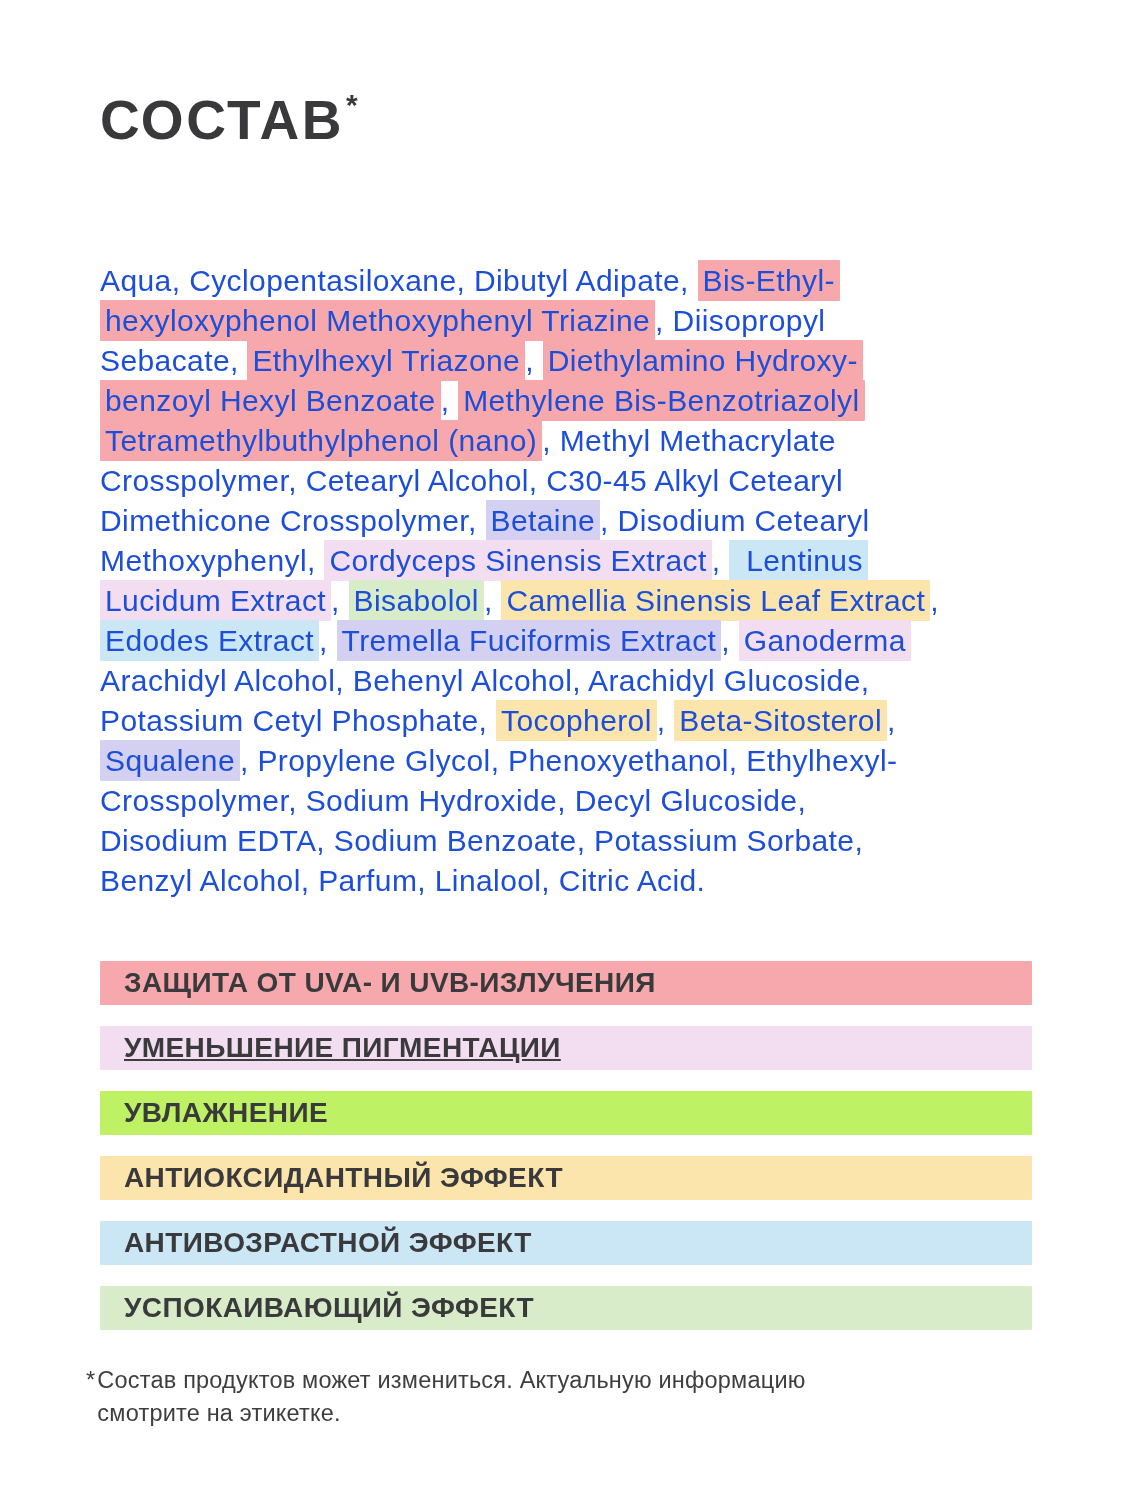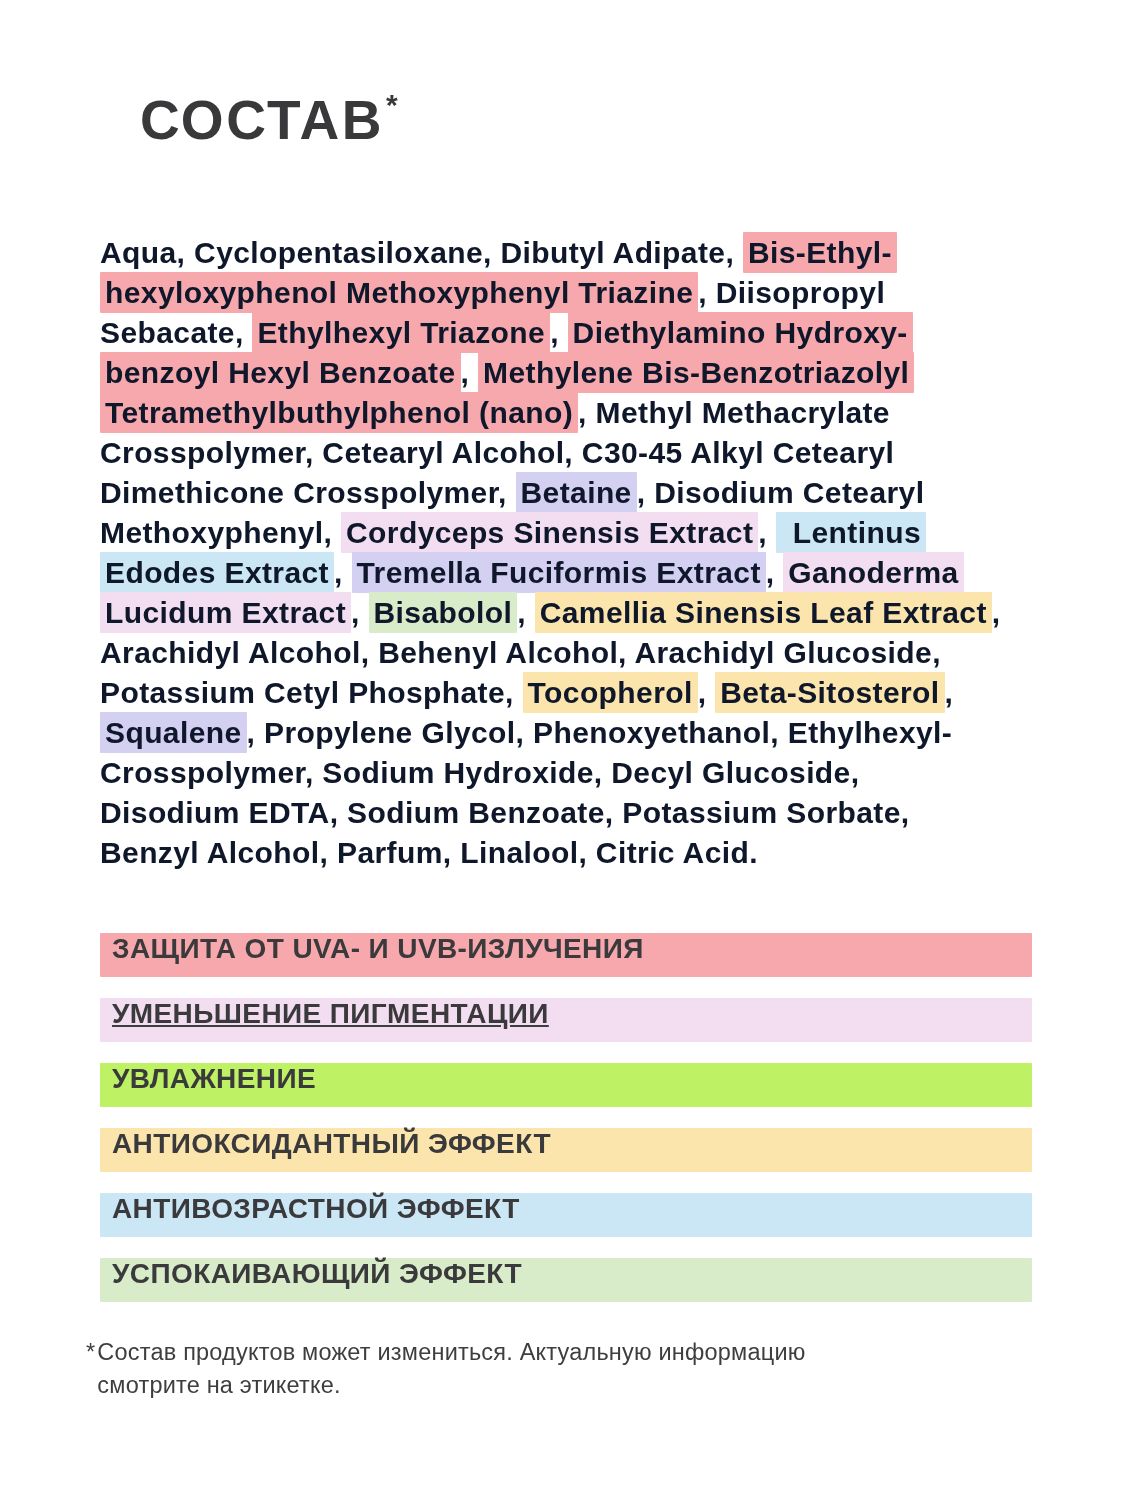--- a/index.html
+++ b/index.html
@@ -16,57 +16,56 @@
     height: 1500px;
     padding: 90px 90px 0 100px;
     position: relative;
   }
   .title {
     font-size: 55px;
     font-weight: 600;
     letter-spacing: 2.5px;
     color: #39393b;
     line-height: 1.1;
-    margin-left: 40px;
   }
   .title sup {
     font-size: 30px;
     font-weight: 700;
     vertical-align: top;
     position: relative;
     top: -2px;
     left: 2px;
   }
   .ingredients {
-    margin-top: 82px;
+    margin-top: 110px;
     font-size: 30px;
-    font-weight: 700;
+    font-weight: 400;
     letter-spacing: 0.4px;
-    color: #0f172a;
+    color: #1d4ed8;
   }
   .ing-line {
     line-height: 40px;
     white-space: nowrap;
     height: 40px;
   }
   .hl {
     padding: 4px 5px 4px 5px;
     border-radius: 1px;
   }
   .legend {
     margin-top: 60px;
     width: 932px;
   }
   .legend-bar {
     width: 932px;
     height: 44px;
     margin-bottom: 21px;
     display: flex;
-    align-items: flex-start;
-    padding-left: 12px;
+    align-items: center;
+    padding-left: 24px;
     border-radius: 1px;
   }
   .legend-bar span {
     font-size: 28px;
     font-weight: 700;
     letter-spacing: 0.4px;
     color: #3a3a3c;
   }
   .footnote {
     margin-top: 34px;
@@ -92,22 +91,22 @@
 
   <div class="ingredients">
       <div class="ing-line"><span>Aqua, Cyclopentasiloxane, Dibutyl Adipate, </span><span class="hl" style="background-color: rgb(247, 168, 173);">Bis-Ethyl-</span></div>
       <div class="ing-line"><span class="hl" style="background-color: rgb(247, 168, 173);">hexyloxyphenol Methoxyphenyl Triazine</span><span>, Diisopropyl</span></div>
       <div class="ing-line"><span>Sebacate, </span><span class="hl" style="background-color: rgb(247, 168, 173);">Ethylhexyl Triazone</span><span>, </span><span class="hl" style="background-color: rgb(247, 168, 173);">Diethylamino Hydroxy-</span></div>
       <div class="ing-line"><span class="hl" style="background-color: rgb(247, 168, 173);">benzoyl Hexyl Benzoate</span><span>, </span><span class="hl" style="background-color: rgb(247, 168, 173);">Methylene Bis-Benzotriazolyl</span></div>
       <div class="ing-line"><span class="hl" style="background-color: rgb(247, 168, 173);">Tetramethylbuthylphenol (nano)</span><span>, Methyl Methacrylate</span></div>
       <div class="ing-line"><span>Crosspolymer, Cetearyl Alcohol, C30-45 Alkyl Cetearyl</span></div>
       <div class="ing-line"><span>Dimethicone Crosspolymer, </span><span class="hl" style="background-color: rgb(212, 208, 242);">Betaine</span><span>, Disodium Cetearyl</span></div>
       <div class="ing-line"><span>Methoxyphenyl, </span><span class="hl" style="background-color: rgb(243, 222, 241);">Cordyceps Sinensis Extract</span><span>, </span><span class="hl" style="background-color: rgb(203, 231, 245); padding-left: 17px;">Lentinus</span></div>
+      <div class="ing-line"><span class="hl" style="background-color: rgb(243, 222, 241);">Lucidum Extract</span><span>, </span><span class="hl" style="background-color: rgb(217, 236, 202);">Bisabolol</span><span>, </span><span class="hl" style="background-color: rgb(252, 229, 173);">Camellia Sinensis Leaf Extract</span><span>,</span></div>
       <div class="ing-line"><span class="hl" style="background-color: rgb(203, 231, 245);">Edodes Extract</span><span>, </span><span class="hl" style="background-color: rgb(212, 208, 242);">Tremella Fuciformis Extract</span><span>, </span><span class="hl" style="background-color: rgb(243, 222, 241);">Ganoderma</span></div>
-      <div class="ing-line"><span class="hl" style="background-color: rgb(243, 222, 241);">Lucidum Extract</span><span>, </span><span class="hl" style="background-color: rgb(217, 236, 202);">Bisabolol</span><span>, </span><span class="hl" style="background-color: rgb(252, 229, 173);">Camellia Sinensis Leaf Extract</span><span>,</span></div>
       <div class="ing-line"><span>Arachidyl Alcohol, Behenyl Alcohol, Arachidyl Glucoside,</span></div>
       <div class="ing-line"><span>Potassium Cetyl Phosphate, </span><span class="hl" style="background-color: rgb(252, 229, 173);">Tocopherol</span><span>, </span><span class="hl" style="background-color: rgb(252, 229, 173);">Beta-Sitosterol</span><span>,</span></div>
       <div class="ing-line"><span class="hl" style="background-color: rgb(212, 208, 242);">Squalene</span><span>, Propylene Glycol, Phenoxyethanol, Ethylhexyl-</span></div>
       <div class="ing-line"><span>Crosspolymer, Sodium Hydroxide, Decyl Glucoside,</span></div>
       <div class="ing-line"><span>Disodium EDTA, Sodium Benzoate, Potassium Sorbate,</span></div>
       <div class="ing-line"><span>Benzyl Alcohol, Parfum, Linalool, Citric Acid.</span></div>
     </div>
 
   <div class="legend">
       <div class="legend-bar" style="background-color: rgb(247, 168, 173);">

